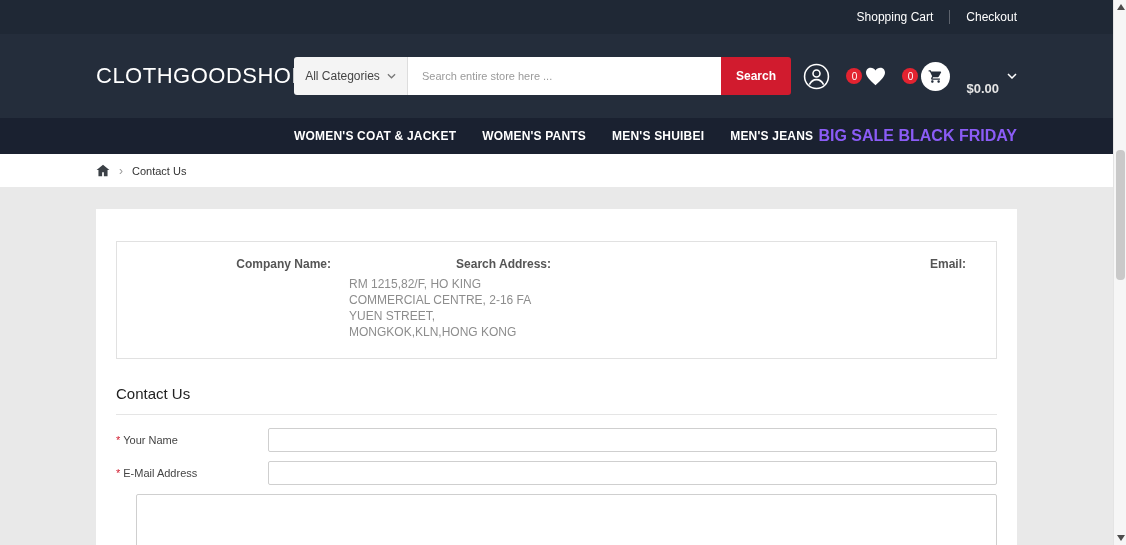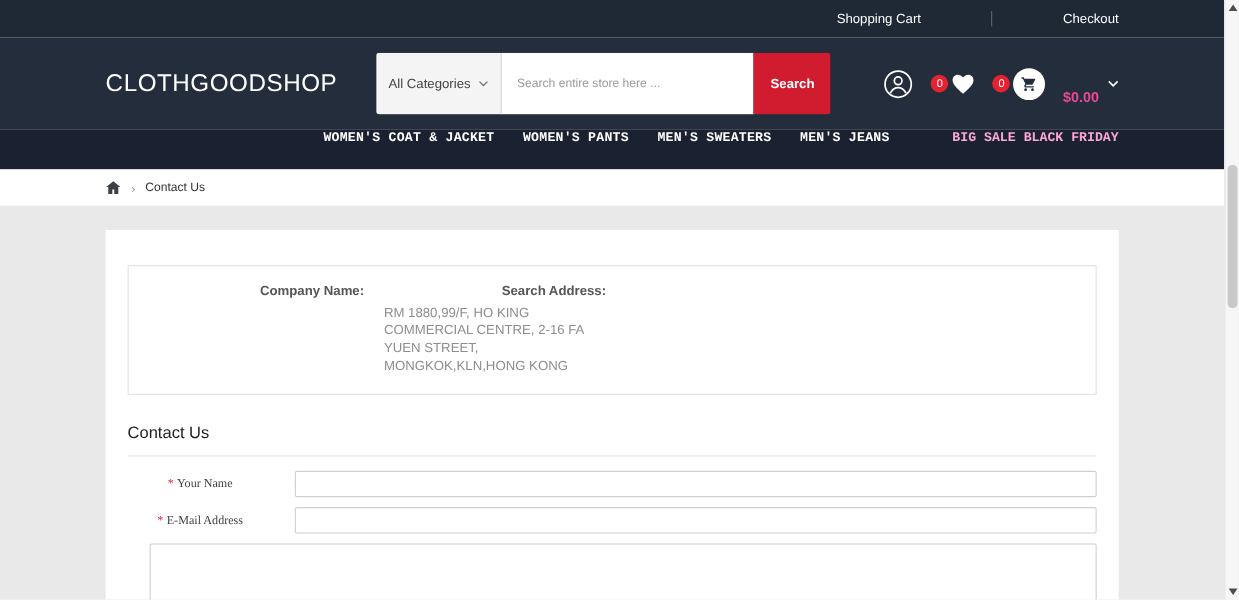--- a/index.html
+++ b/index.html
@@ -3,52 +3,52 @@
 <meta charset="utf-8">
 <style>
   * { margin:0; padding:0; box-sizing:border-box; }
   html,body { width:1126px; height:545px; overflow:hidden; }
   body {
     font-family:"Liberation Sans", sans-serif;
     background:#e9e9e9;
     position:relative;
   }
   .page { width:1113px; height:545px; position:relative; overflow:hidden; }
-  .container { width:921px; margin:0 auto;gap:48px; }
+  .container { width:921px; margin:0 auto; }
 
   
   .topbar { background:#1f2835; height:34px; }
   .topbar .container { display:flex; align-items:center; justify-content:flex-end; height:100%; }
   .top-link { color:#ffffff; font-size:12px; cursor:pointer; }
   .top-divider { width:1px; height:14px; background:rgba(255,255,255,0.28); margin:0 16px; }
 
   
   .header { background:#242d3b; height:84px; }
   .header .container { display:flex; align-items:center; height:100%; }
   .logo { width:198px; color:#ffffff; font-size:22px; letter-spacing:0.5px; font-weight:400; cursor:pointer; }
 
-  .searchbar { display:flex; width:497px; height:56px; border-radius:3px; overflow:hidden; }
+  .searchbar { display:flex; width:497px; height:38px; border-radius:3px; overflow:hidden; }
   .cat-select { width:114px; background:#f4f4f4; border-right:1px solid #ddd; display:flex; align-items:center; justify-content:center; gap:7px; font-size:12px; color:#444; cursor:pointer; }
   .search-input { flex:1; border:none; outline:none; background:#fff; font-size:11px; color:#333; padding:0 14px; font-family:"Liberation Sans", sans-serif; }
   .search-input::placeholder { color:#9a9a9a; }
   .search-btn { width:70px; background:#d11b2e; color:#fff; border:none; font-size:12px; font-weight:bold; cursor:pointer; font-family:"Liberation Sans", sans-serif; }
 
   .header-icons { margin-left:auto; display:flex; align-items:center; gap:16px; }
   .icon-btn { display:flex; align-items:center; gap:3px; cursor:pointer; }
   .count-badge { width:16px; height:16px; border-radius:50%; background:#e32330; color:#fff; font-size:10px; display:flex; align-items:center; justify-content:center; }
   .cart-circle { width:29px; height:29px; border-radius:50%; background:#fff; display:flex; align-items:center; justify-content:center; }
   .cart-total-wrap { display:flex; align-items:center; gap:8px; cursor:pointer; }
-  .cart-total { color:#ec4899; font-size:13px; font-weight:bold;margin-top:25px; }
+  .cart-total { color:#e5e5e5; font-size:13px; font-weight:bold;margin-top:25px; }
 
   
   .navbar { background:#1a2130; height:36px; }
-  .navbar .container { display:flex; align-items:flex-start; height:100%;font-family:Liberation Mono, monospace; }
+  .navbar .container { display:flex; align-items:center; height:100%; }
   .nav-items { display:flex; gap:26px; margin-left:198px; }
   .nav-item { color:#ffffff; font-size:12px; font-weight:bold; letter-spacing:0.2px; cursor:pointer; white-space:nowrap; }
-  .nav-promo { margin-left:auto; color:#f9a8d4; font-size:12px; font-weight:bold; cursor:pointer; white-space:nowrap; }
+  .nav-promo { margin-left:auto; color:#8b5cf6; font-size:16px; font-weight:bold; cursor:pointer; white-space:nowrap; }
 
   
   .breadcrumb-bar { background:#ffffff; height:33px; }
   .breadcrumb-bar .container { display:flex; align-items:center; height:100%; gap:9px; }
   .crumb-sep { color:#9a9a9a; font-size:12px; }
   .crumb-current { color:#333; font-size:11px; cursor:pointer; }
   .home-icon { display:flex; align-items:center; cursor:pointer; }
 
   
   .content { background:#e9e9e9; height:358px; }
@@ -58,21 +58,21 @@
   .info-col { width:220px; padding-right:18px; }
   .info-col:last-child { width:auto; flex:1; }
   .info-label { font-size:12px; font-weight:bold; color:#555; margin-bottom:5px;text-align:right; }
   .info-value { font-size:12px; color:#8d8d8d; line-height:16px; }
 
   .page-title { font-size:15px; font-weight:400; color:#222; margin-bottom:12px; }
   .title-rule { border:none; border-top:1px solid #e5e5e5; margin-bottom:13px; }
 
   .form-row { display:flex; align-items:center; margin-bottom:9px; }
   .form-row.textarea-row { align-items:flex-start; }
-  .form-label { width:132px; text-align:center; font-size:11px; color:#444; padding-right:0;font-family:Liberation Serif, serif; }
+  .form-label { width:132px; text-align:left; font-size:11px; color:#444; padding-right:0; }
   .textarea-row .form-label { padding-top:9px; }
   .req { color:#d11b2e; margin-right:3px; font-size:11px; }
   .form-control-wrap { flex:1; margin-left:20px; }
   .text-input { width:100%; height:24px; border:1px solid #cfcfcf; border-radius:2px; font-size:13px; padding:0 8px; color:#333; outline:none; font-family:"Liberation Sans", sans-serif; }
   .textarea-input { width:100%; height:160px; border:1px solid #cfcfcf; border-radius:2px; font-size:13px; padding:6px 8px; color:#333; outline:none; resize:none; font-family:"Liberation Sans", sans-serif; }
 
   
   .scrollbar { position:absolute; top:0; right:0; width:13px; height:545px; background:#f6f6f6; border-left:1px solid #e4e4e4; }
   .sb-arrow { position:absolute; left:3px; width:0; height:0; border-left:4px solid transparent; border-right:4px solid transparent; }
   .sb-arrow.up { top:4px; border-bottom:6px solid #4d4d4d; }
@@ -140,21 +140,21 @@
         </div>
       </div>
     </div>
   </div>
 
   <div class="navbar">
     <div class="container">
       <div class="nav-items">
         <span class="nav-item">WOMEN'S COAT &amp; JACKET</span>
         <span class="nav-item">WOMEN'S PANTS</span>
-        <span class="nav-item">MEN'S SWEATERS</span>
+        <span class="nav-item">MEN'S SHUIBEI</span>
         <span class="nav-item">MEN'S JEANS</span>
       </div>
       <span class="nav-promo">BIG SALE BLACK FRIDAY</span>
     </div>
   </div>
 
   <div class="breadcrumb-bar">
     <div class="container">
       <span class="home-icon">
         <svg width="14" height="13" viewBox="0 0 24 22" fill="#3b4046">
@@ -169,23 +169,24 @@
   <div class="content">
     <div class="container">
       <div class="card">
 
         <div class="info-box">
           <div class="info-col">
             <div class="info-label">Company Name:</div>
           </div>
           <div class="info-col">
             <div class="info-label">Search Address:</div>
-            <div class="info-value">RM 1880,99/F, HO KING COMMERCIAL CENTRE, 2-16 FA YUEN STREET, MONGKOK,KLN,HONG KONG</div>
+            <div class="info-value">RM 1215,82/F, HO KING COMMERCIAL CENTRE, 2-16 FA YUEN STREET, MONGKOK,KLN,HONG KONG</div>
           </div>
           <div class="info-col">
+            <div class="info-label">Email:</div>
           </div>
         </div>
 
         <div class="page-title">Contact Us</div>
         <hr class="title-rule">
 
         <div class="form-row">
           <div class="form-label">
             <span class="req">*</span><span>Your Name</span>
           </div>

